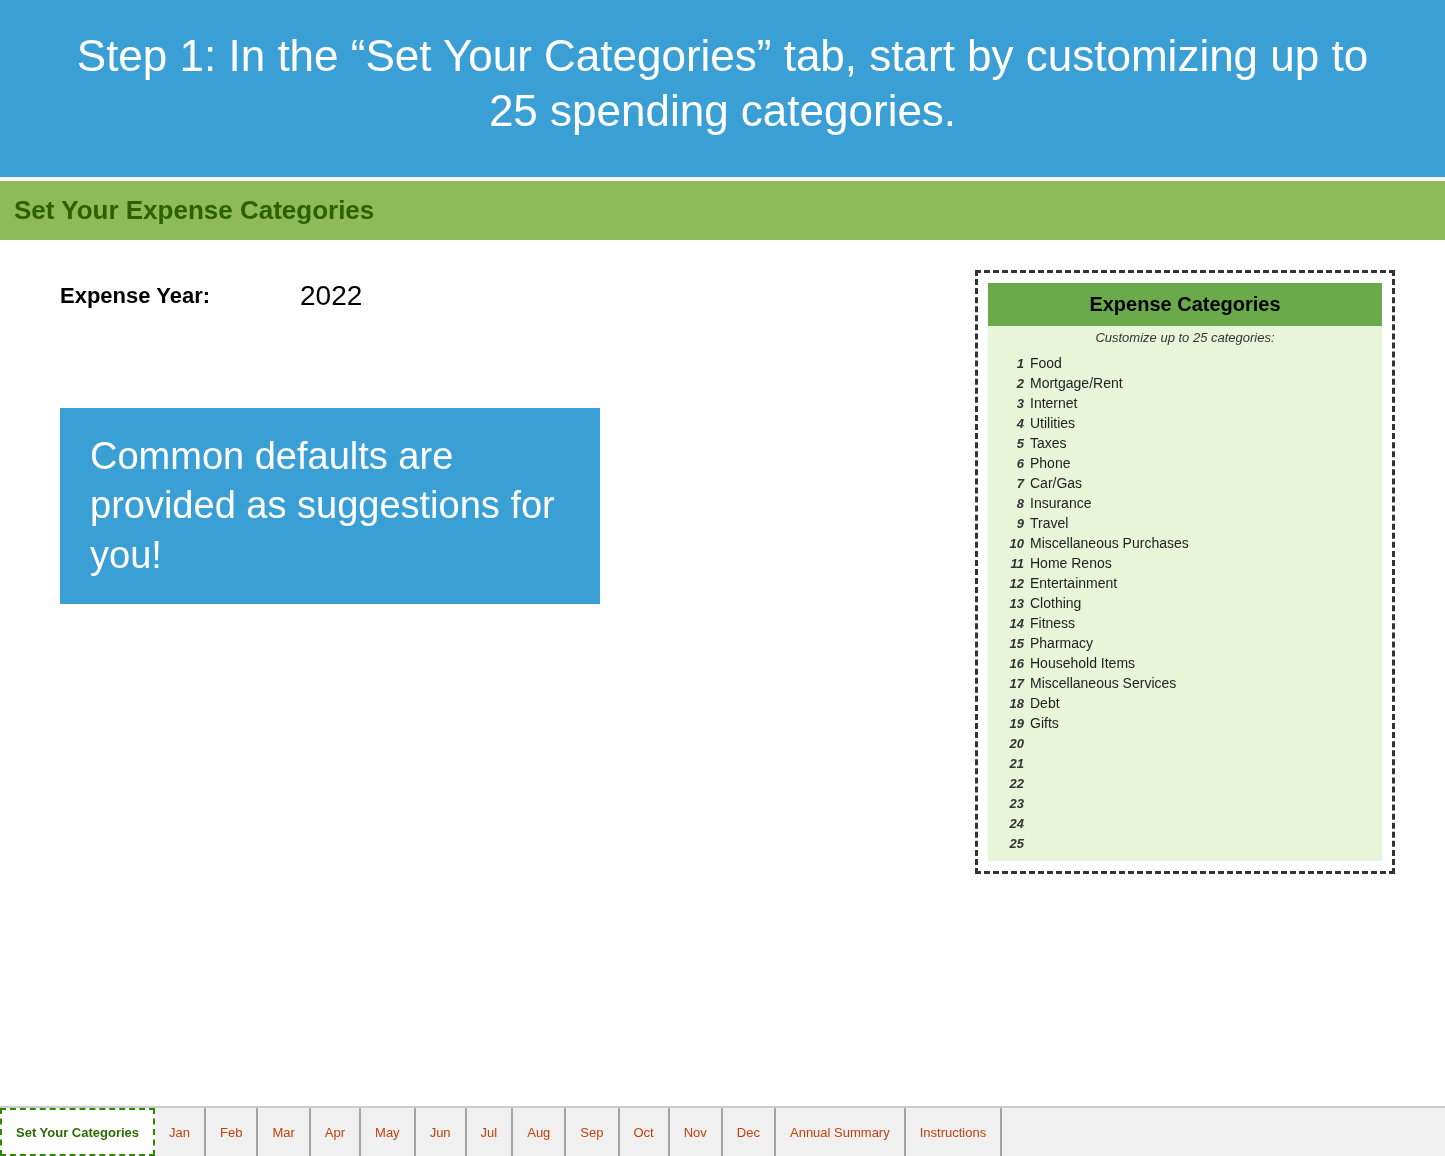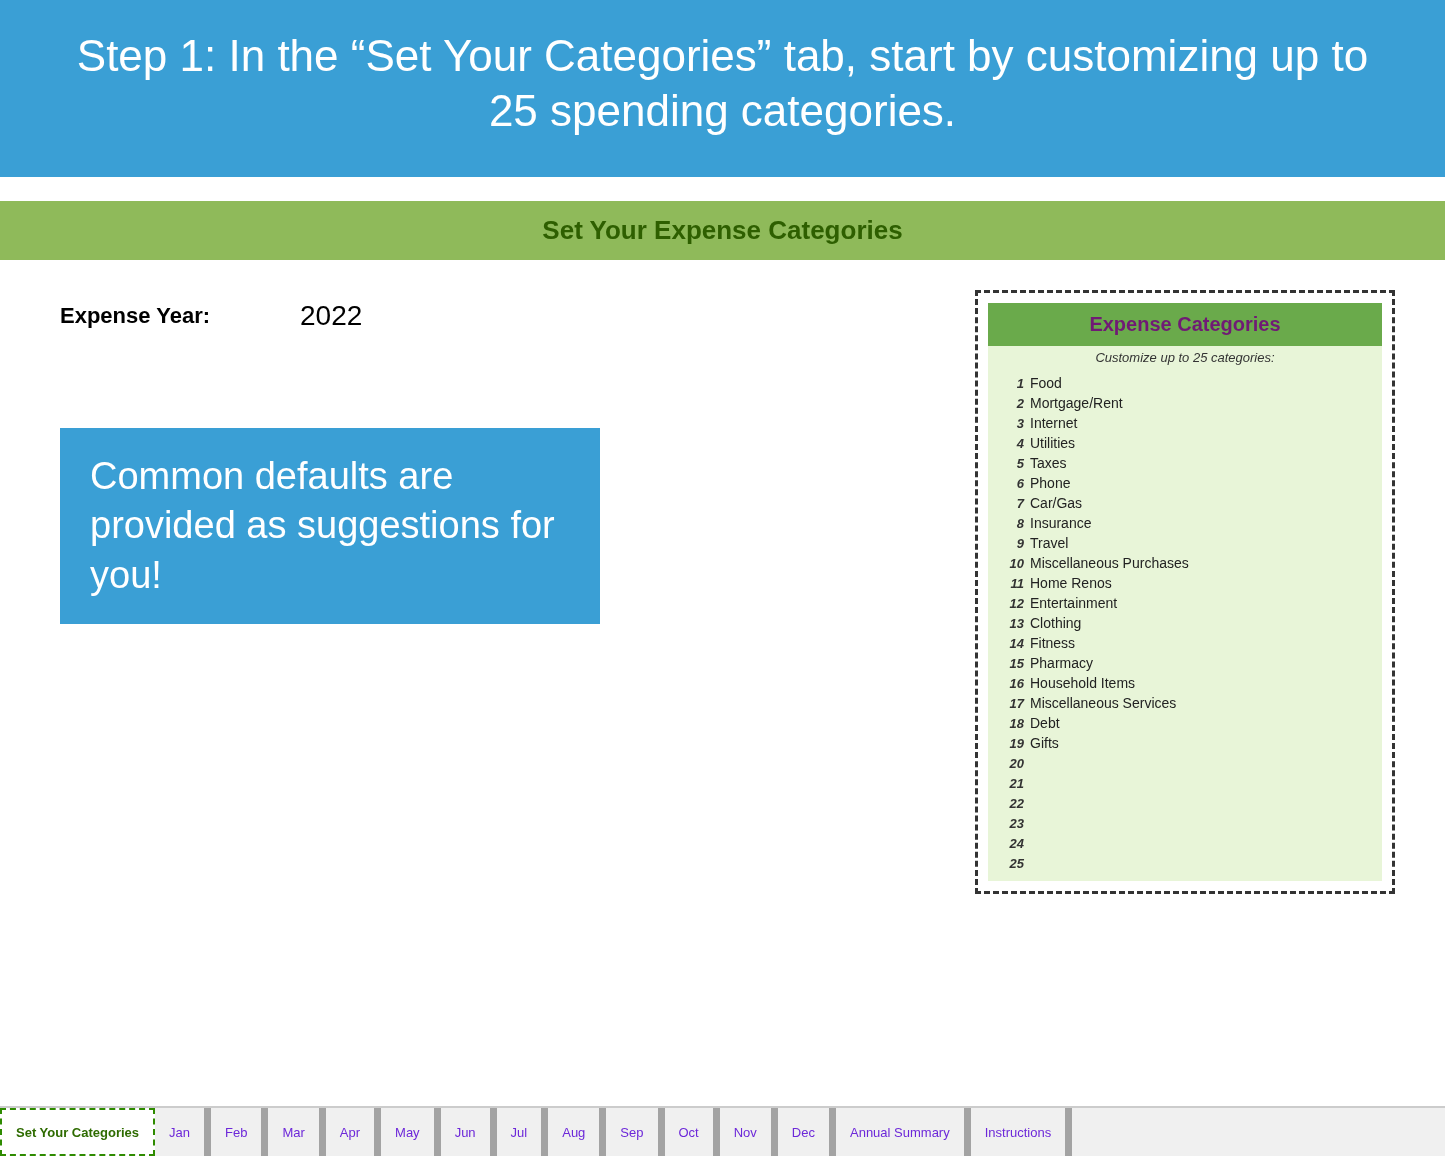--- a/index.html
+++ b/index.html
@@ -20,23 +20,22 @@
     }
     #header-banner h1 {
       font-size: 44px;
       font-weight: 400;
       line-height: 1.25;
     }
 
     
     #subheader {
       background-color: #8fba5a;
-      text-align: center;
       padding: 14px;
-      margin-top: 24px;
+      margin-top: 4px;
     }
     #subheader h2 {
       color: #2e5f00;
       font-size: 26px;
       font-weight: bold;
     }
 
     
     #main-content {
       display: flex;
@@ -88,21 +87,21 @@
     }
 
     #dashed-box {
       border: 3px dashed #333;
       padding: 10px;
       background: #fff;
     }
 
     #categories-table-header {
       background-color: #6aaa4b;
-      color: #701a75;
+      color: #000000;
       text-align: center;
       padding: 10px;
       font-size: 20px;
       font-weight: bold;
     }
 
     #categories-subtitle {
       text-align: center;
       font-size: 13px;
       color: #333;
@@ -154,22 +153,22 @@
       background: #f0f0f0;
       height: 50px;
     }
 
     .tab {
       display: flex;
       align-items: center;
       justify-content: center;
       padding: 0 14px;
       font-size: 13px;
-      color: #6d28d9;
-      border-right: 7px solid #a3a3a3;
+      color: #c2410c;
+      border-right: 2px solid #a3a3a3;
       cursor: pointer;
       white-space: nowrap;
     }
 
     .tab.active-dashed {
       background: #fff;
       border: 2px dashed #2e8b00;
       color: #2e6b00;
       font-weight: bold;
     }

